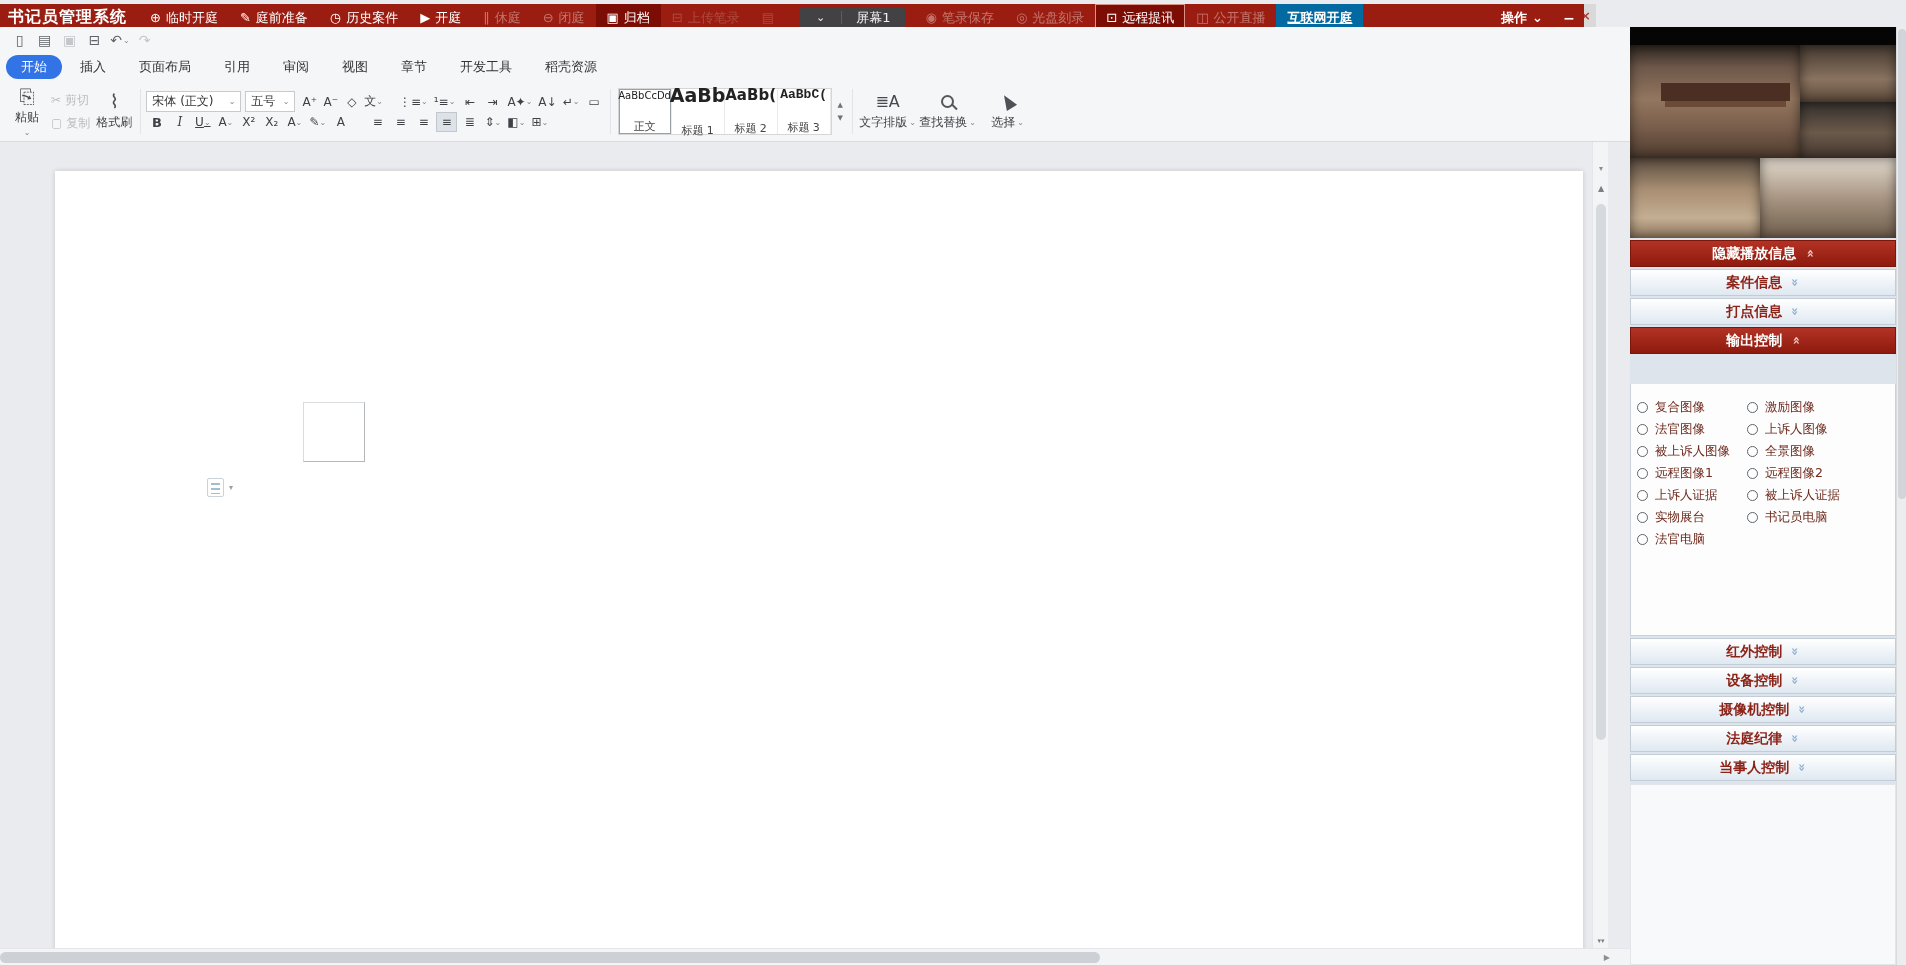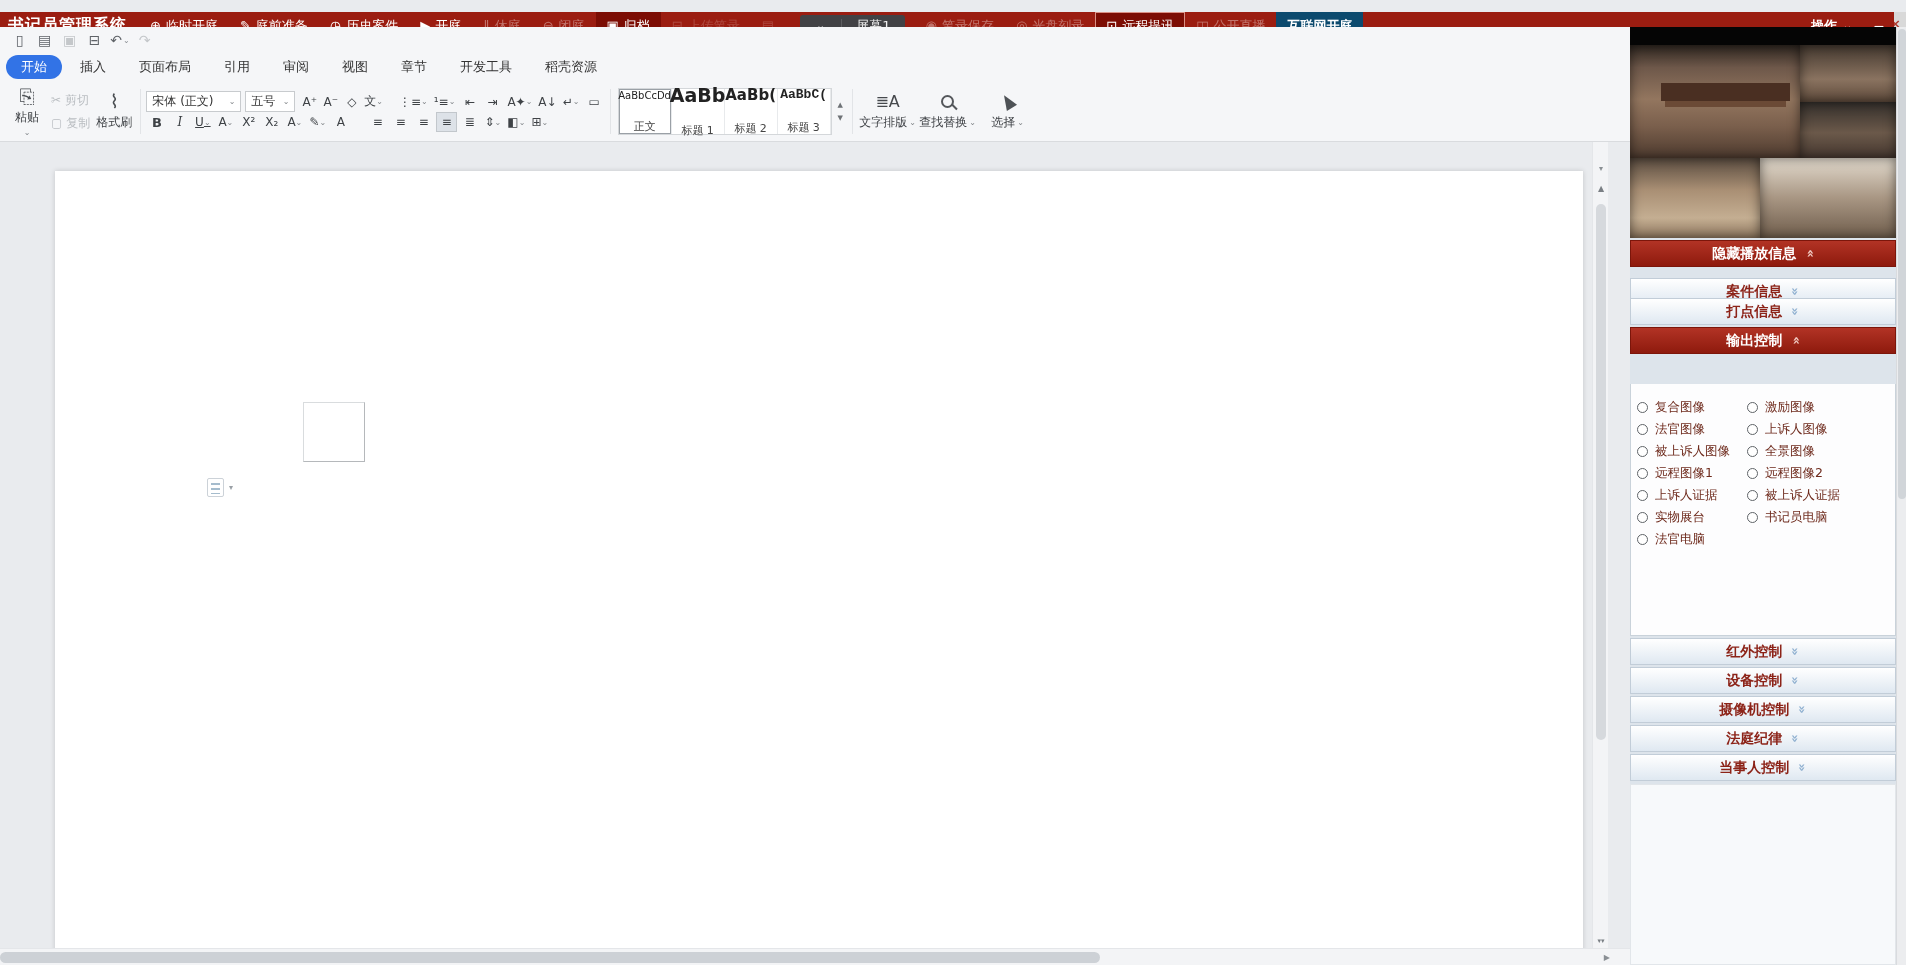--- a/index.html
+++ b/index.html
@@ -1,30 +1,30 @@
 <!DOCTYPE html>
 <html><head>
 <meta charset="utf-8">
 <style>
   * { margin:0; padding:0; box-sizing:border-box; }
   html,body { width:1906px; height:965px; overflow:hidden; }
   body { font-family:"DejaVu Sans","Liberation Sans",sans-serif; background:#e9ebee; }
   #screen { position:relative; width:1906px; height:965px; overflow:hidden; background:#e9ebee; }
 
   
-  .topbar { position:absolute; left:0; top:12px; width:1906px; height:27px; background:#9b1d11; display:flex; align-items:center; color:#fff; }
+  .topbar { position:absolute; left:0; top:4px; width:1596px; height:27px; background:#9b1d11; display:flex; align-items:center; color:#fff; }
   .apptitle { font-size:16px; font-weight:bold; padding:0 12px 0 8px; letter-spacing:1px; white-space:nowrap; }
   .mi { display:inline-flex; align-items:center; gap:5px; padding:0 11px; height:27px; font-size:13px; color:#fff; cursor:pointer; white-space:nowrap; }
   .mi .ic { font-size:13px; line-height:1; }
   .mi .ic:empty { display:none; }
   .mi.disabled { opacity:.38; }
   .mi.ghost { opacity:.18; }
   .mi.active { background:#7c0d04; }
   .mi.highlight { background:#7c0d04; box-shadow:inset 0 0 0 1px #da9186; }
-  .mi.emphasis { background:#0c4a6e; font-weight:bold; }
+  .mi.emphasis { background:#0369a1; font-weight:bold;text-decoration:underline; }
   .pill { display:inline-flex; align-items:center; background:#424245; border-radius:3px; height:21px; margin:0 10px; color:#f0f0f0; overflow:hidden; }
   .pill .pchev { padding:0 16px; font-size:11px; border-right:1px solid #5d5d60; }
   .pill .plbl { padding:0 14px; font-size:13px; }
   .tb-right { margin-left:auto; display:flex; align-items:center; height:27px;font-weight:bold; }
   .winbtn { width:30px; text-align:center; font-size:14px; color:#fff; }
   .close-strip { width:12px; height:27px; background:#d9d9d9; overflow:hidden; position:relative; }
   .close-strip span { position:absolute; left:-4px; top:4px; color:#b03a2e; font-size:13px; }
 
   
   .editor { position:absolute; left:0; top:27px; width:1630px; height:938px; background:#f5f6f8; }
@@ -539,21 +539,21 @@
       <div class="feed rm"></div>
       <div class="feed bl"></div>
       <div class="feed br"></div>
     </div>
 
     <span>
       
     <div class="sec dark" style="top: 213px;">
           <span>隐藏播放信息</span>
           <span class="chev up">»</span>
-        </div><div class="sec light" style="top: 242px; margin-top: 9px;">
+        </div><div class="sec light" style="top: 242px;">
           <span>案件信息</span>
           <span class="chev down">»</span>
         </div><div class="sec light" style="top: 271px;">
           <span>打点信息</span>
           <span class="chev down">»</span>
         </div></span>
 
     <div class="sec dark" style="top:300px">
       <span>输出控制</span>
       <span class="chev up">»</span>

